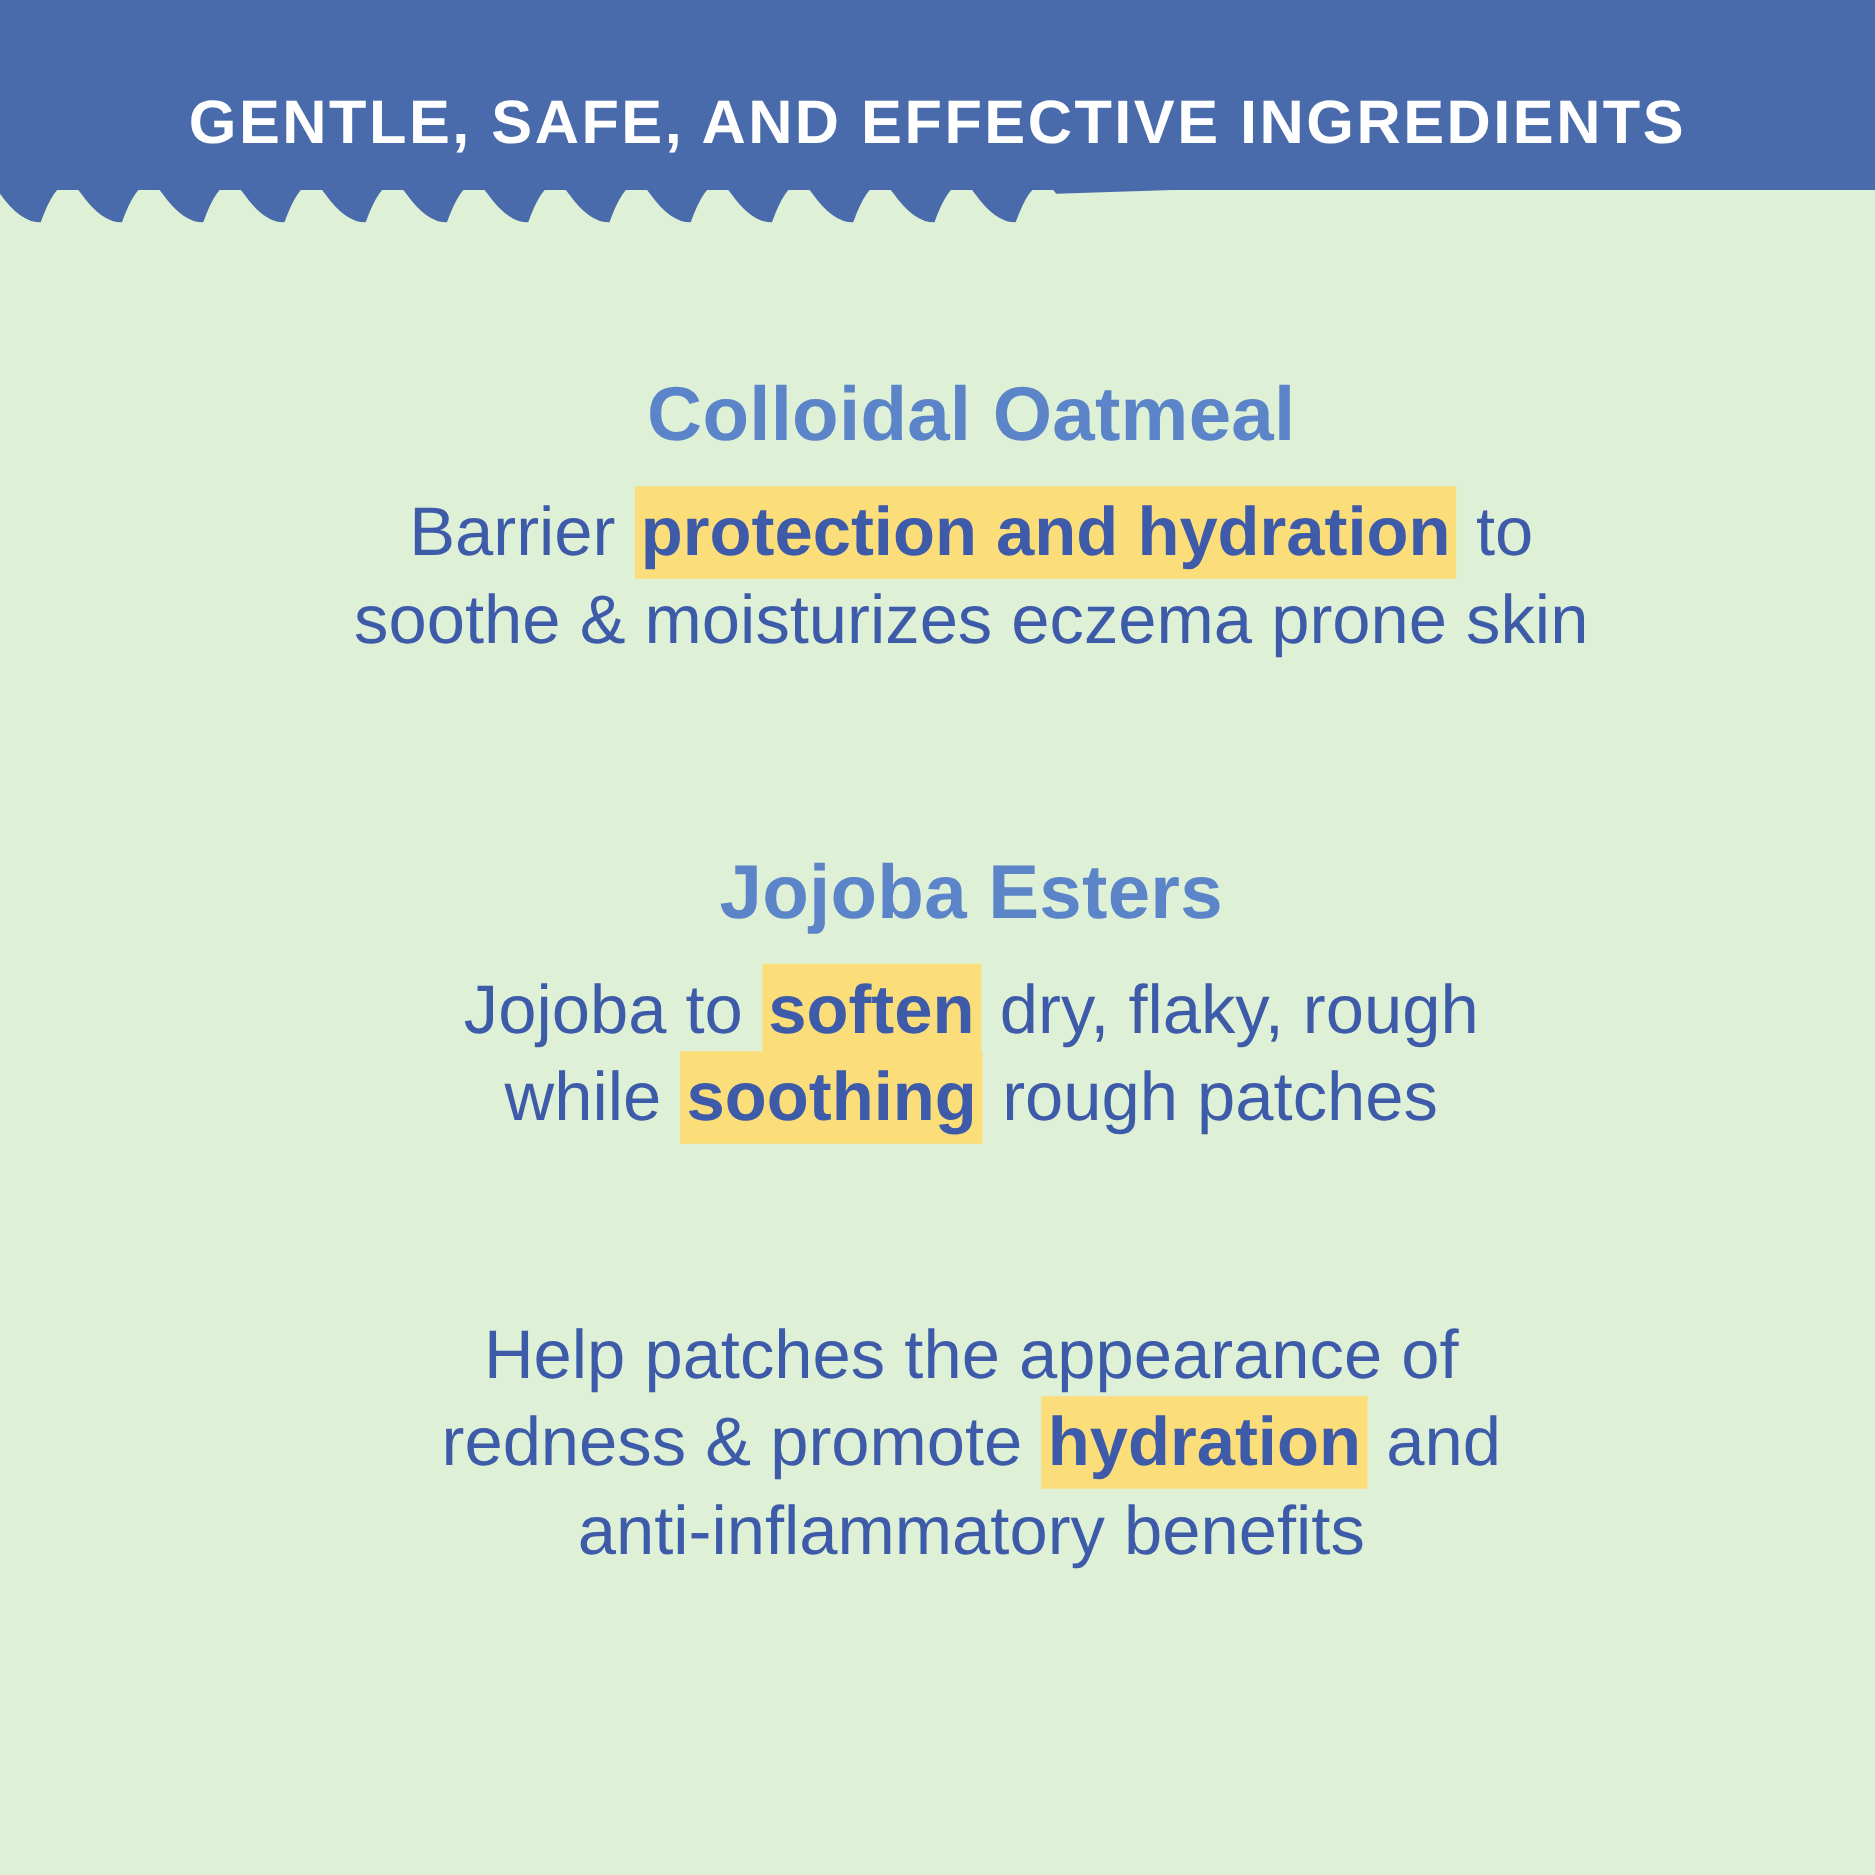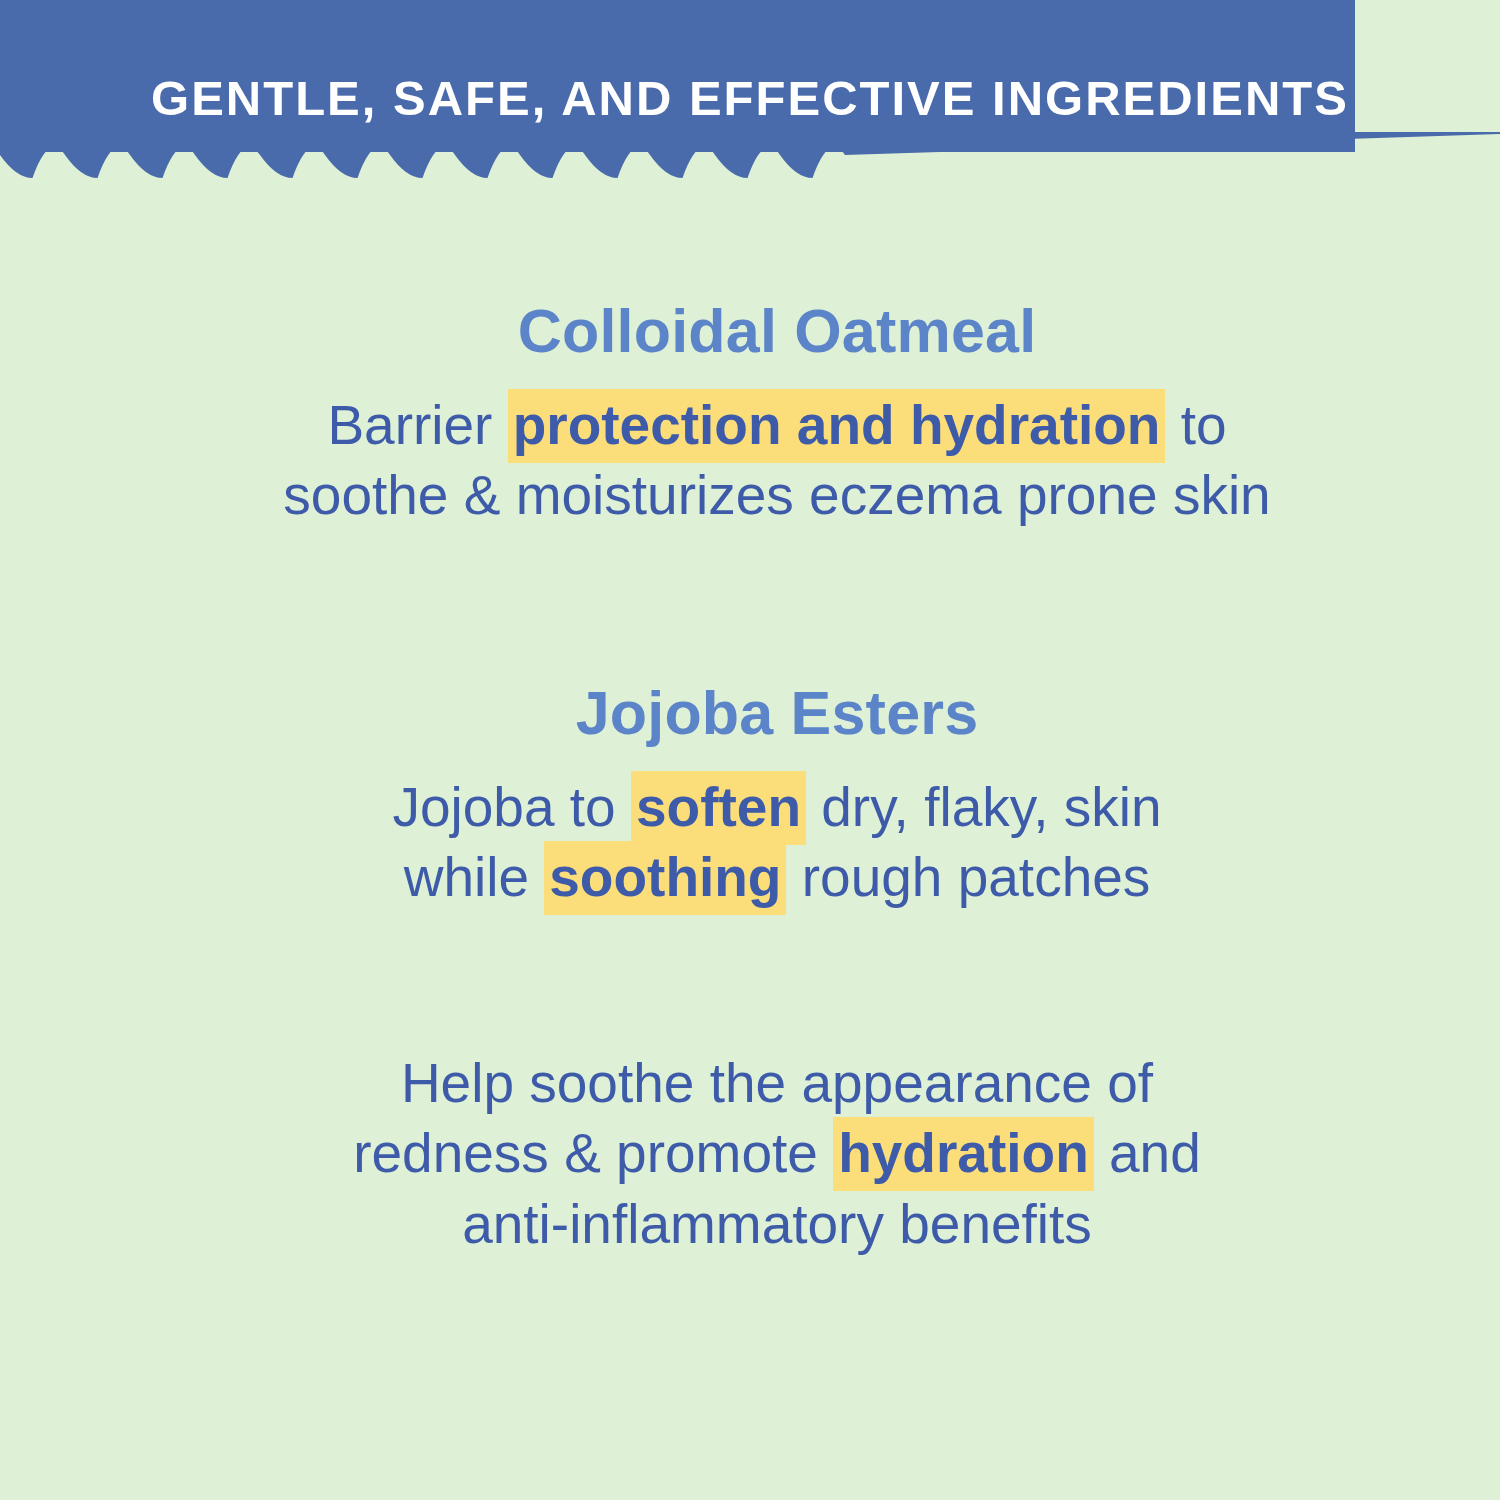--- a/index.html
+++ b/index.html
@@ -23,25 +23,24 @@
     height: 1500px;
     background: #DEF0D6;
     overflow: hidden;
   }
 
   
   .header-banner {
     position: absolute;
     top: 0;
     left: 0;
-    width: 1311px;
+    width: 1500px;
     height: 152px;
     background: #4A6BAB;
     z-index: 2;
-    padding-left: 44px;
   }
 
   .header-title {
     position: absolute;
     top: 0;
     left: 0;
     width: 1500px;
     height: 132px;
     display: flex;
     align-items: center;
@@ -140,27 +139,27 @@
       <h2 class="ingredient-name">Colloidal Oatmeal</h2>
       <p class="ingredient-desc">
           <span class="desc-line"><span>Barrier </span><span class="hl">protection and hydration</span><span> to</span></span>
           <span class="desc-line"><span>soothe &amp; moisturizes eczema prone skin</span></span>
         </p>
     </section>
 
     <section class="ingredient ingredient-2">
       <h2 class="ingredient-name">Jojoba Esters</h2>
       <p class="ingredient-desc">
-          <span class="desc-line"><span>Jojoba to </span><span class="hl">soften</span><span> dry, flaky, skin</span></span>
+          <span class="desc-line"><span>Jojoba to </span><span class="hl">soften</span><span> dry, flaky, rough</span></span>
           <span class="desc-line"><span>while </span><span class="hl">soothing</span><span> rough patches</span></span>
         </p>
     </section>
 
     <section class="ingredient ingredient-3">
       <p class="ingredient-desc">
-          <span class="desc-line"><span>Help soothe the appearance of</span></span>
+          <span class="desc-line"><span>Help patches the appearance of</span></span>
           <span class="desc-line"><span>redness &amp; promote </span><span class="hl">hydration</span><span> and</span></span>
           <span class="desc-line"><span>anti-inflammatory benefits</span></span>
         </p>
     </section>
 
   </div>
 </div>
 
 </body></html>

